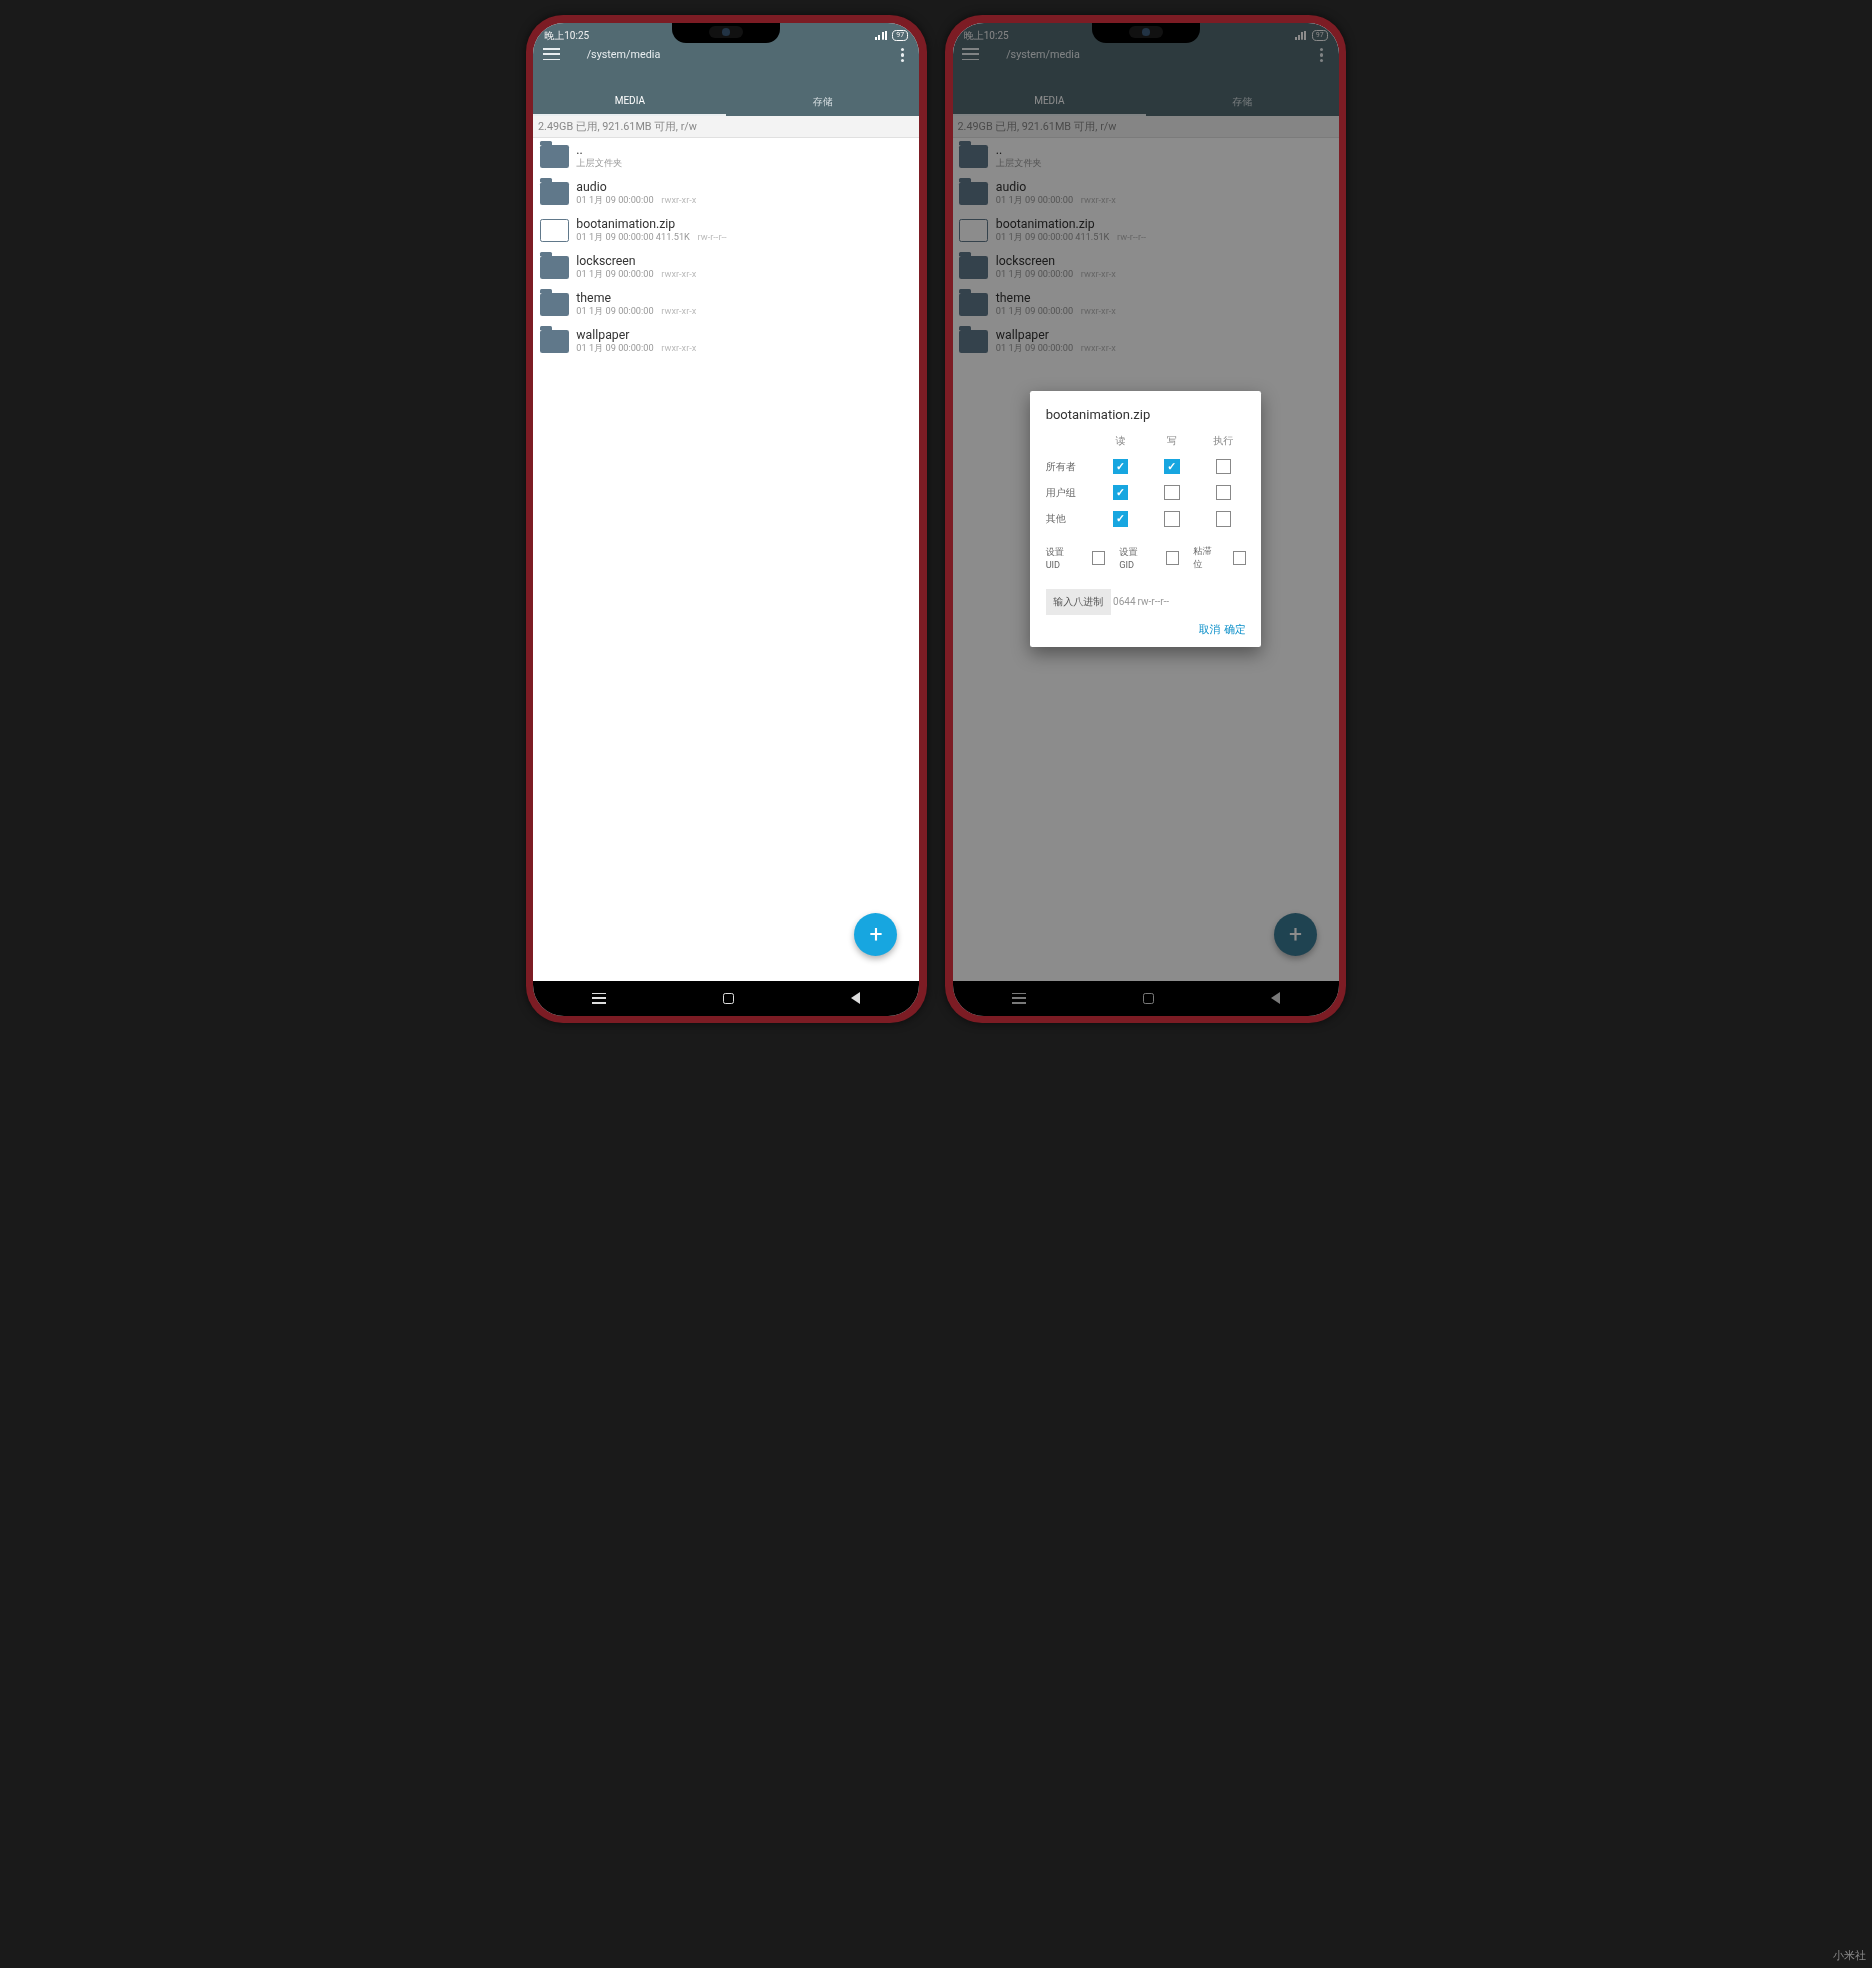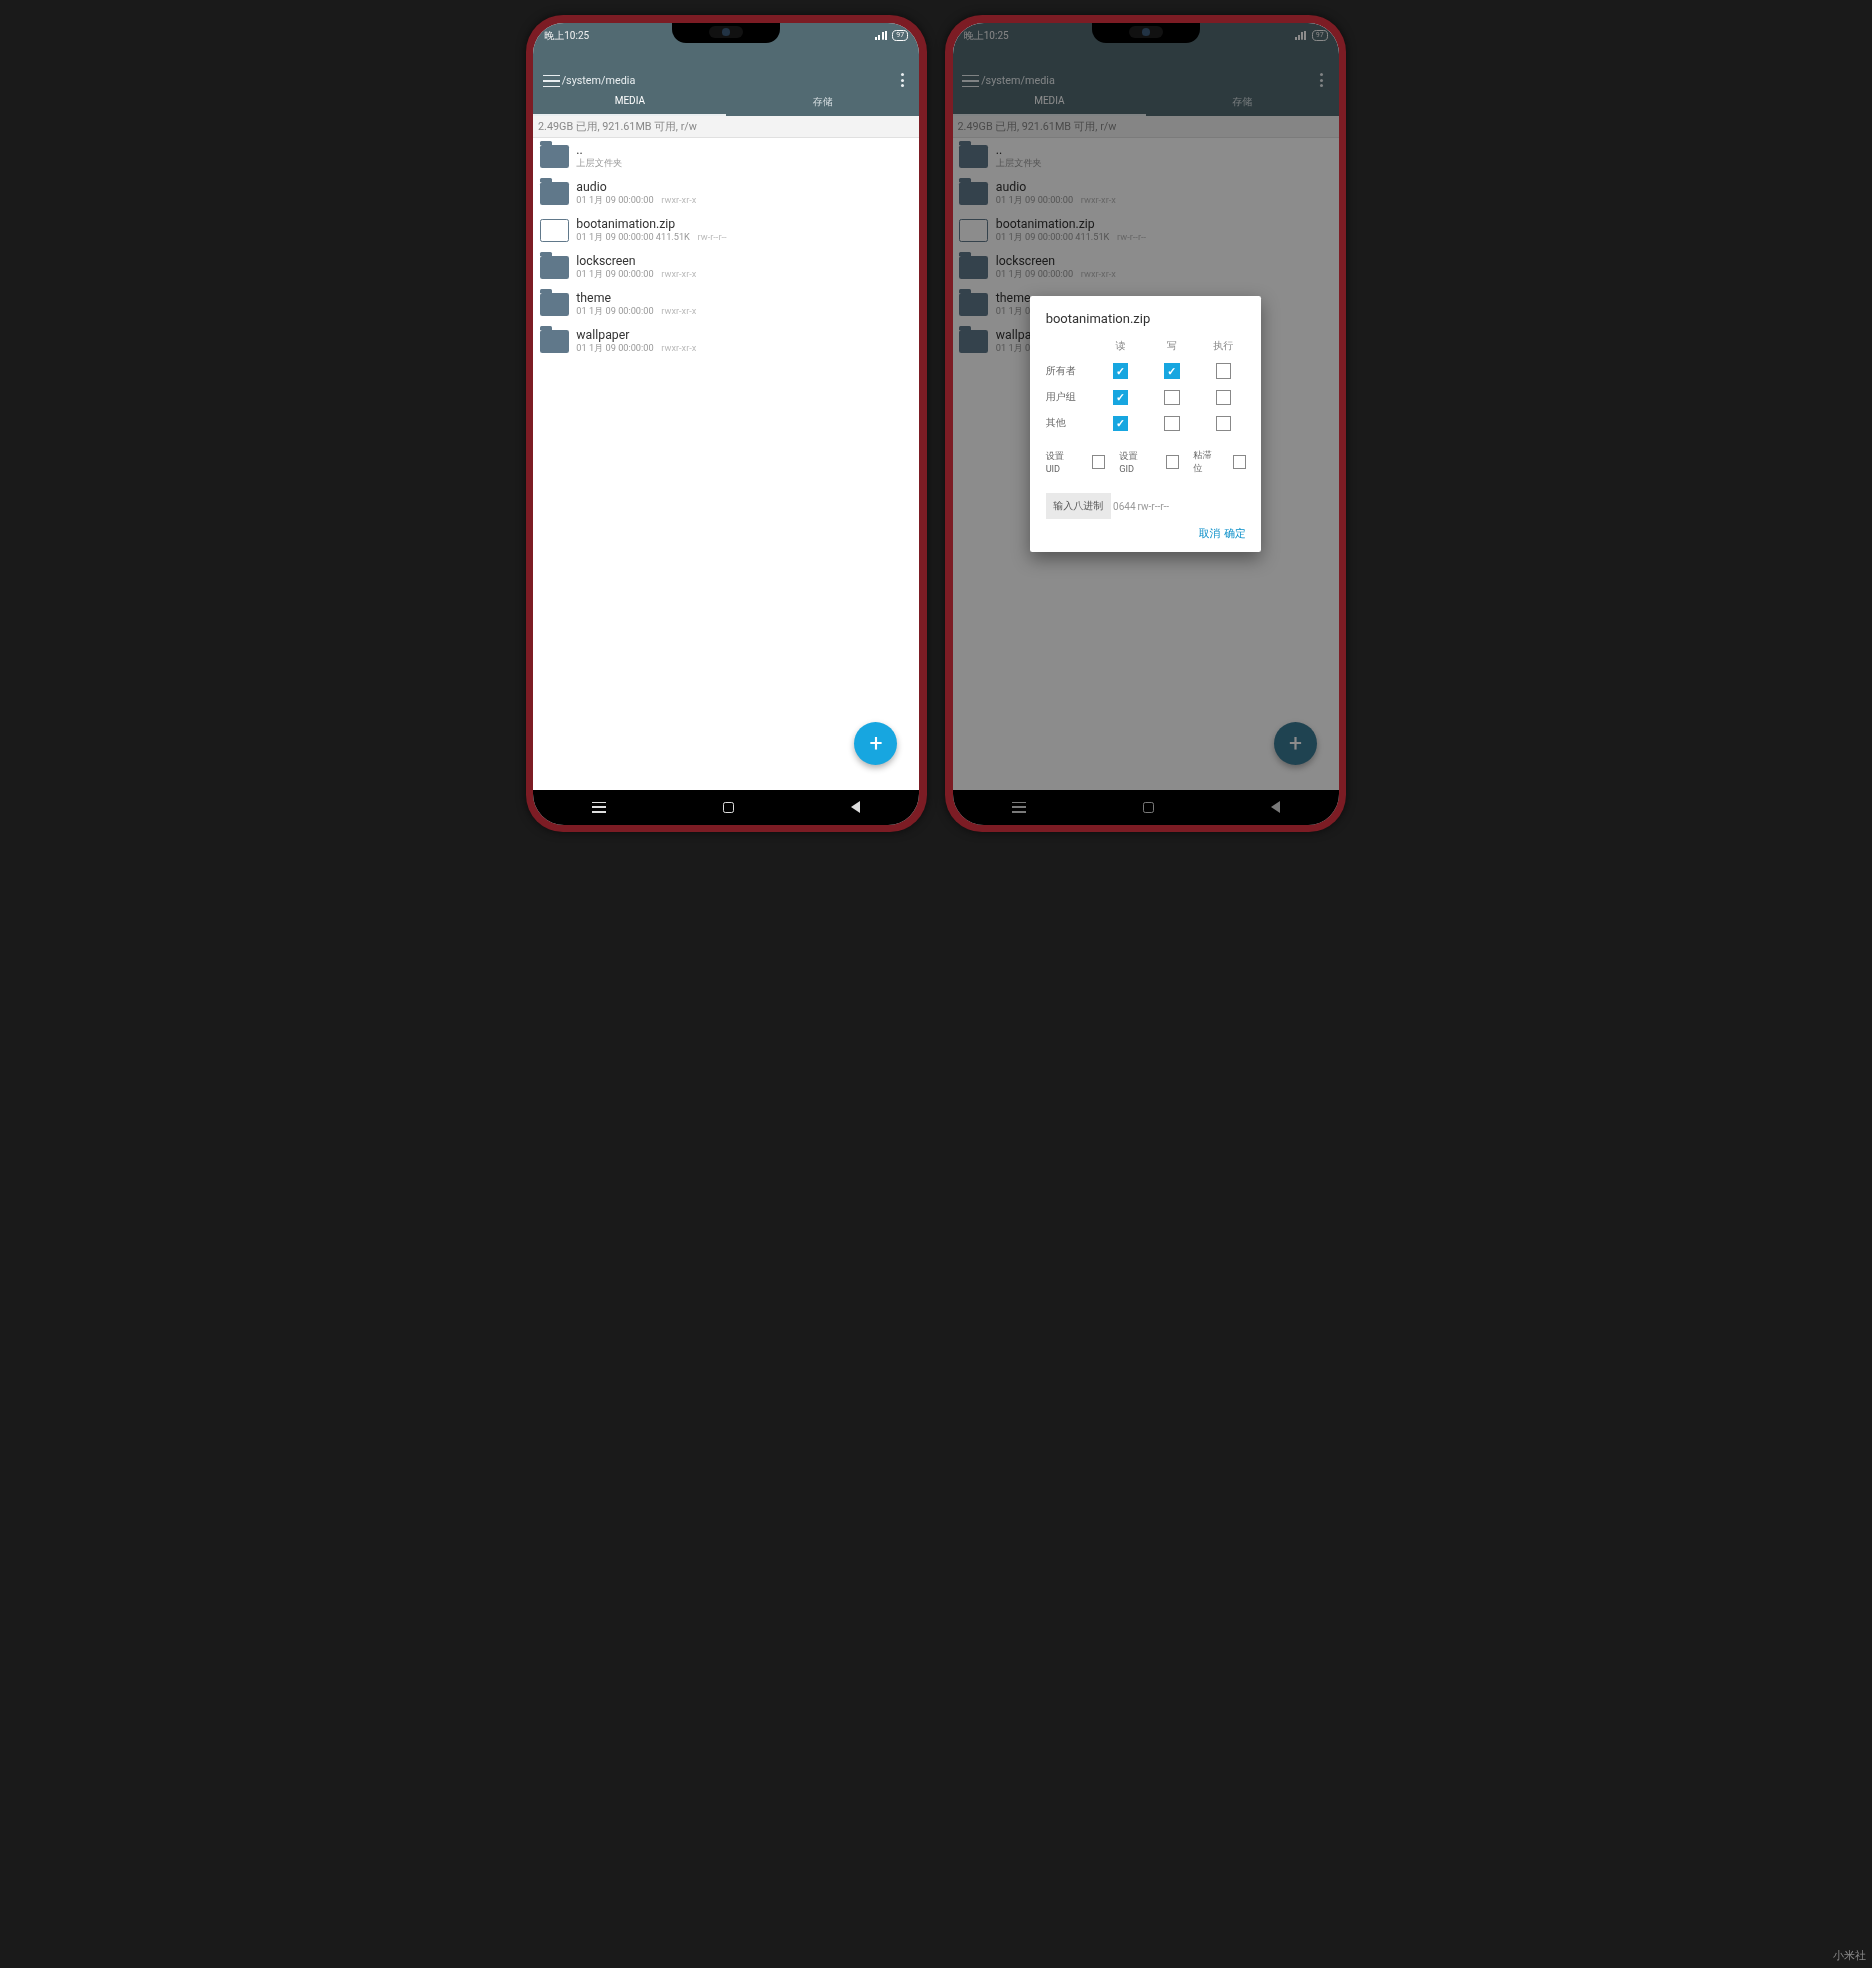--- a/index.html
+++ b/index.html
@@ -1,18 +1,18 @@
 <!DOCTYPE html>
 <html style="font-size:12.3px"><head>
 <meta charset="utf-8">
 <style>
   * { box-sizing: border-box; margin: 0; padding: 0; }
   body { background: #1a1a1a; font-family: -apple-system, "Segoe UI", Roboto, "Helvetica Neue", Arial, "Noto Sans", sans-serif; display: flex; justify-content: center; gap: 18.5px; padding: 15.4px; }
   .phone {
-    width: 401px; height: 817px; background: #7c1c24; border-radius: 37px;
+    width: 401px; height: 1008px; background: #7c1c24; border-radius: 37px;
     padding: 7.7px; box-shadow: 0 0 9.2px rgba(0,0,0,.6);
     position: relative;
   }
   .phone::after {
     content: ""; position: absolute; left: 50%; top: 7.7px; transform: translateX(-50%);
     width: 108px; height: 20px; background: #000; border-bottom-left-radius: 14px; border-bottom-right-radius: 14px;
     z-index: 50;
   }
   .phone .camera { position:absolute; left:50%; top:10.8px; transform:translateX(-50%); width:34px; height:12.3px; background:#111; border-radius:7.7px; z-index:51; display:flex; align-items:center; justify-content:center;}
   .phone .camera::after{content:"";width:7.7px;height:7.7px;border-radius:50%;background:#223344;}
@@ -25,21 +25,21 @@
     justify-content: space-between; padding: 0 10.8px; font-size: 10px;
   }
   .statusbar .right { display:flex; align-items:center; gap:4.6px;}
   .signal { display:inline-block; width:12.3px; height:9.2px; background:
     linear-gradient(to top,#fff,#fff) 0 100%/2.3px 3.1px no-repeat,
     linear-gradient(to top,#fff,#fff) 3.1px 100%/2.3px 5.4px no-repeat,
     linear-gradient(to top,#fff,#fff) 6.2px 100%/2.3px 7.7px no-repeat,
     linear-gradient(to top,#fff,#fff) 9.2px 100%/2.3px 9.2px no-repeat;}
   .battery {border:0.8px solid #fff;border-radius:4.6px;font-size:7px;padding:0 3.1px;line-height:9.2px;}
   .appbar { background:#526a72; color:#e9eef0; }
-  .appbar-top { display:flex; align-items:flex-end; height:39px; padding:0 9.2px; gap:2px;}
+  .appbar-top { display:flex; align-items:flex-start; height:39px; padding:0 9.2px; gap:27px;}
   .hamburger { width:17px; height:12.3px; display:flex; flex-direction:column; justify-content:space-between;}
   .hamburger span{height:1.5px;background:#e9eef0;}
   .dots { width:15.4px; display:flex; flex-direction:column; align-items:center; gap:2.3px;}
   .dots span{width:3.1px;height:3.1px;background:#e9eef0;border-radius:50%;}
   .title { flex:1; font-size:10.8px;}
   .tabs { display:flex;}
   .tab { flex:1; text-align:center; padding:7.7px 0; font-size:10px; color:#d6dee1; position:relative;}
   .tab.active { color:#fff;}
   .tab.active::after{content:"";position:absolute;left:0;right:0;bottom:0;height:2.3px;background:#e9eef0;}
   .storageline { background:#f3f3f3; color:#888; font-size:10.8px; padding:3.1px 4.6px; border-bottom:0.8px solid #e0e0e0;}

